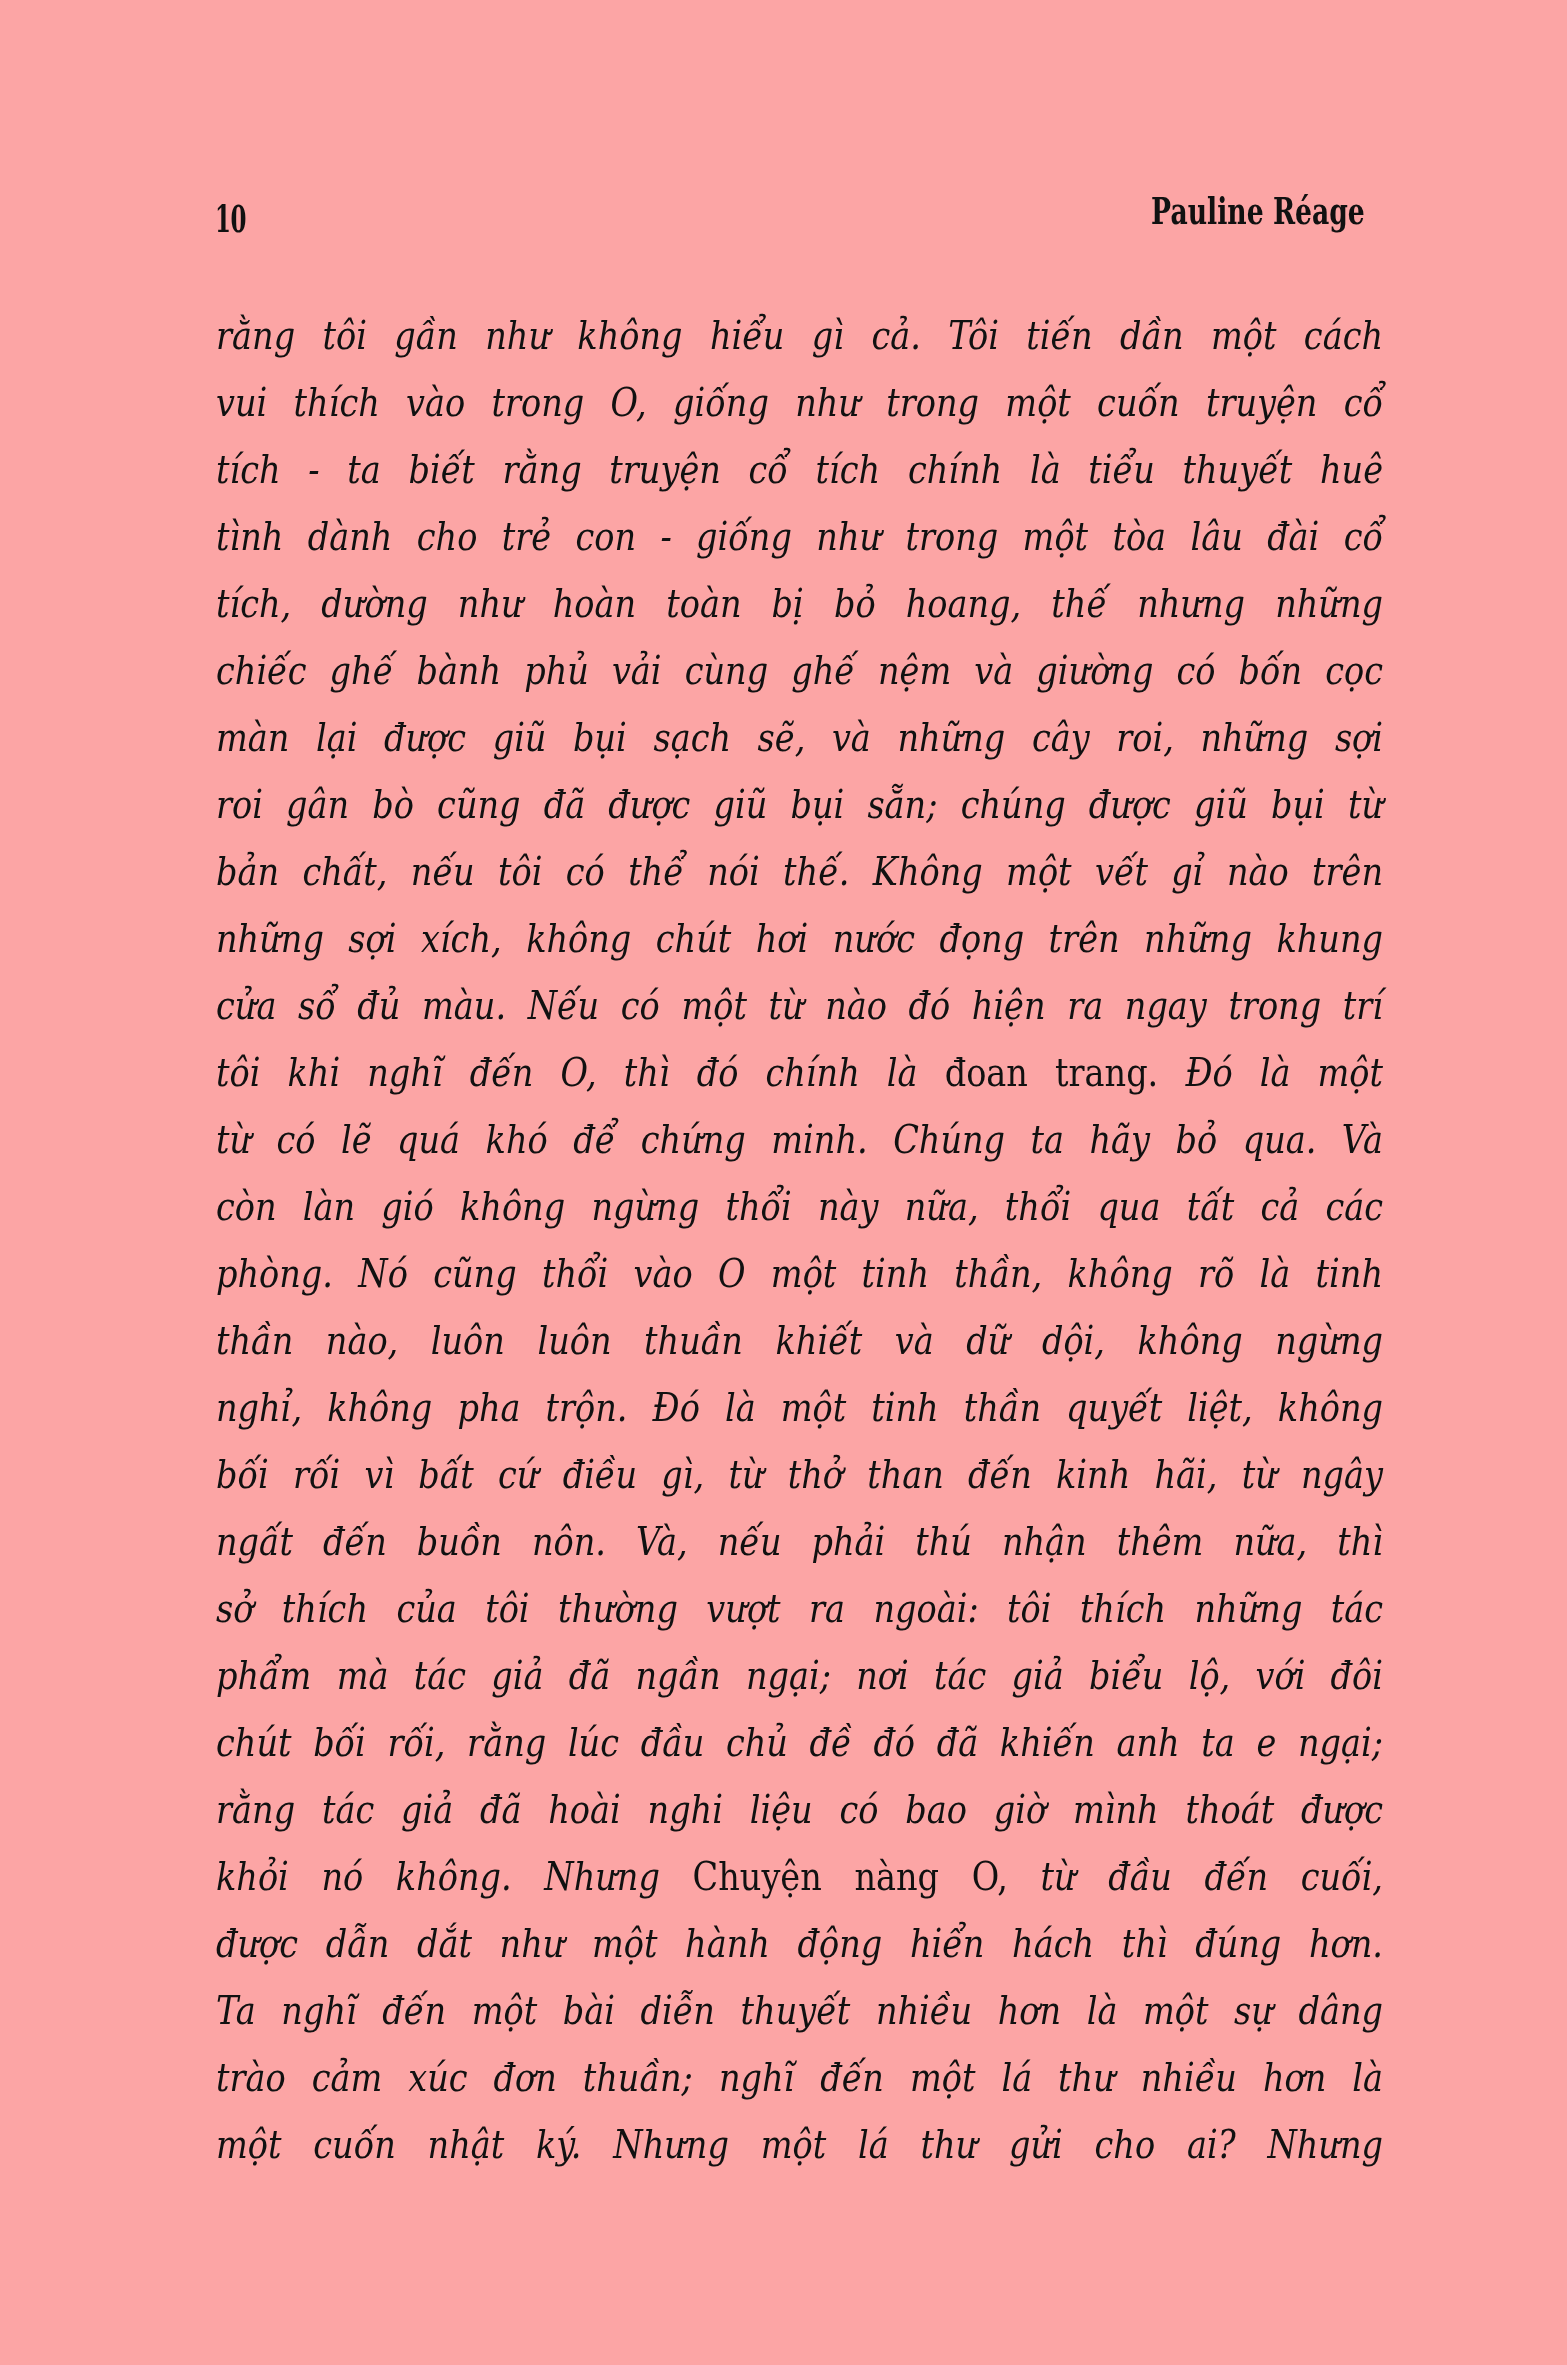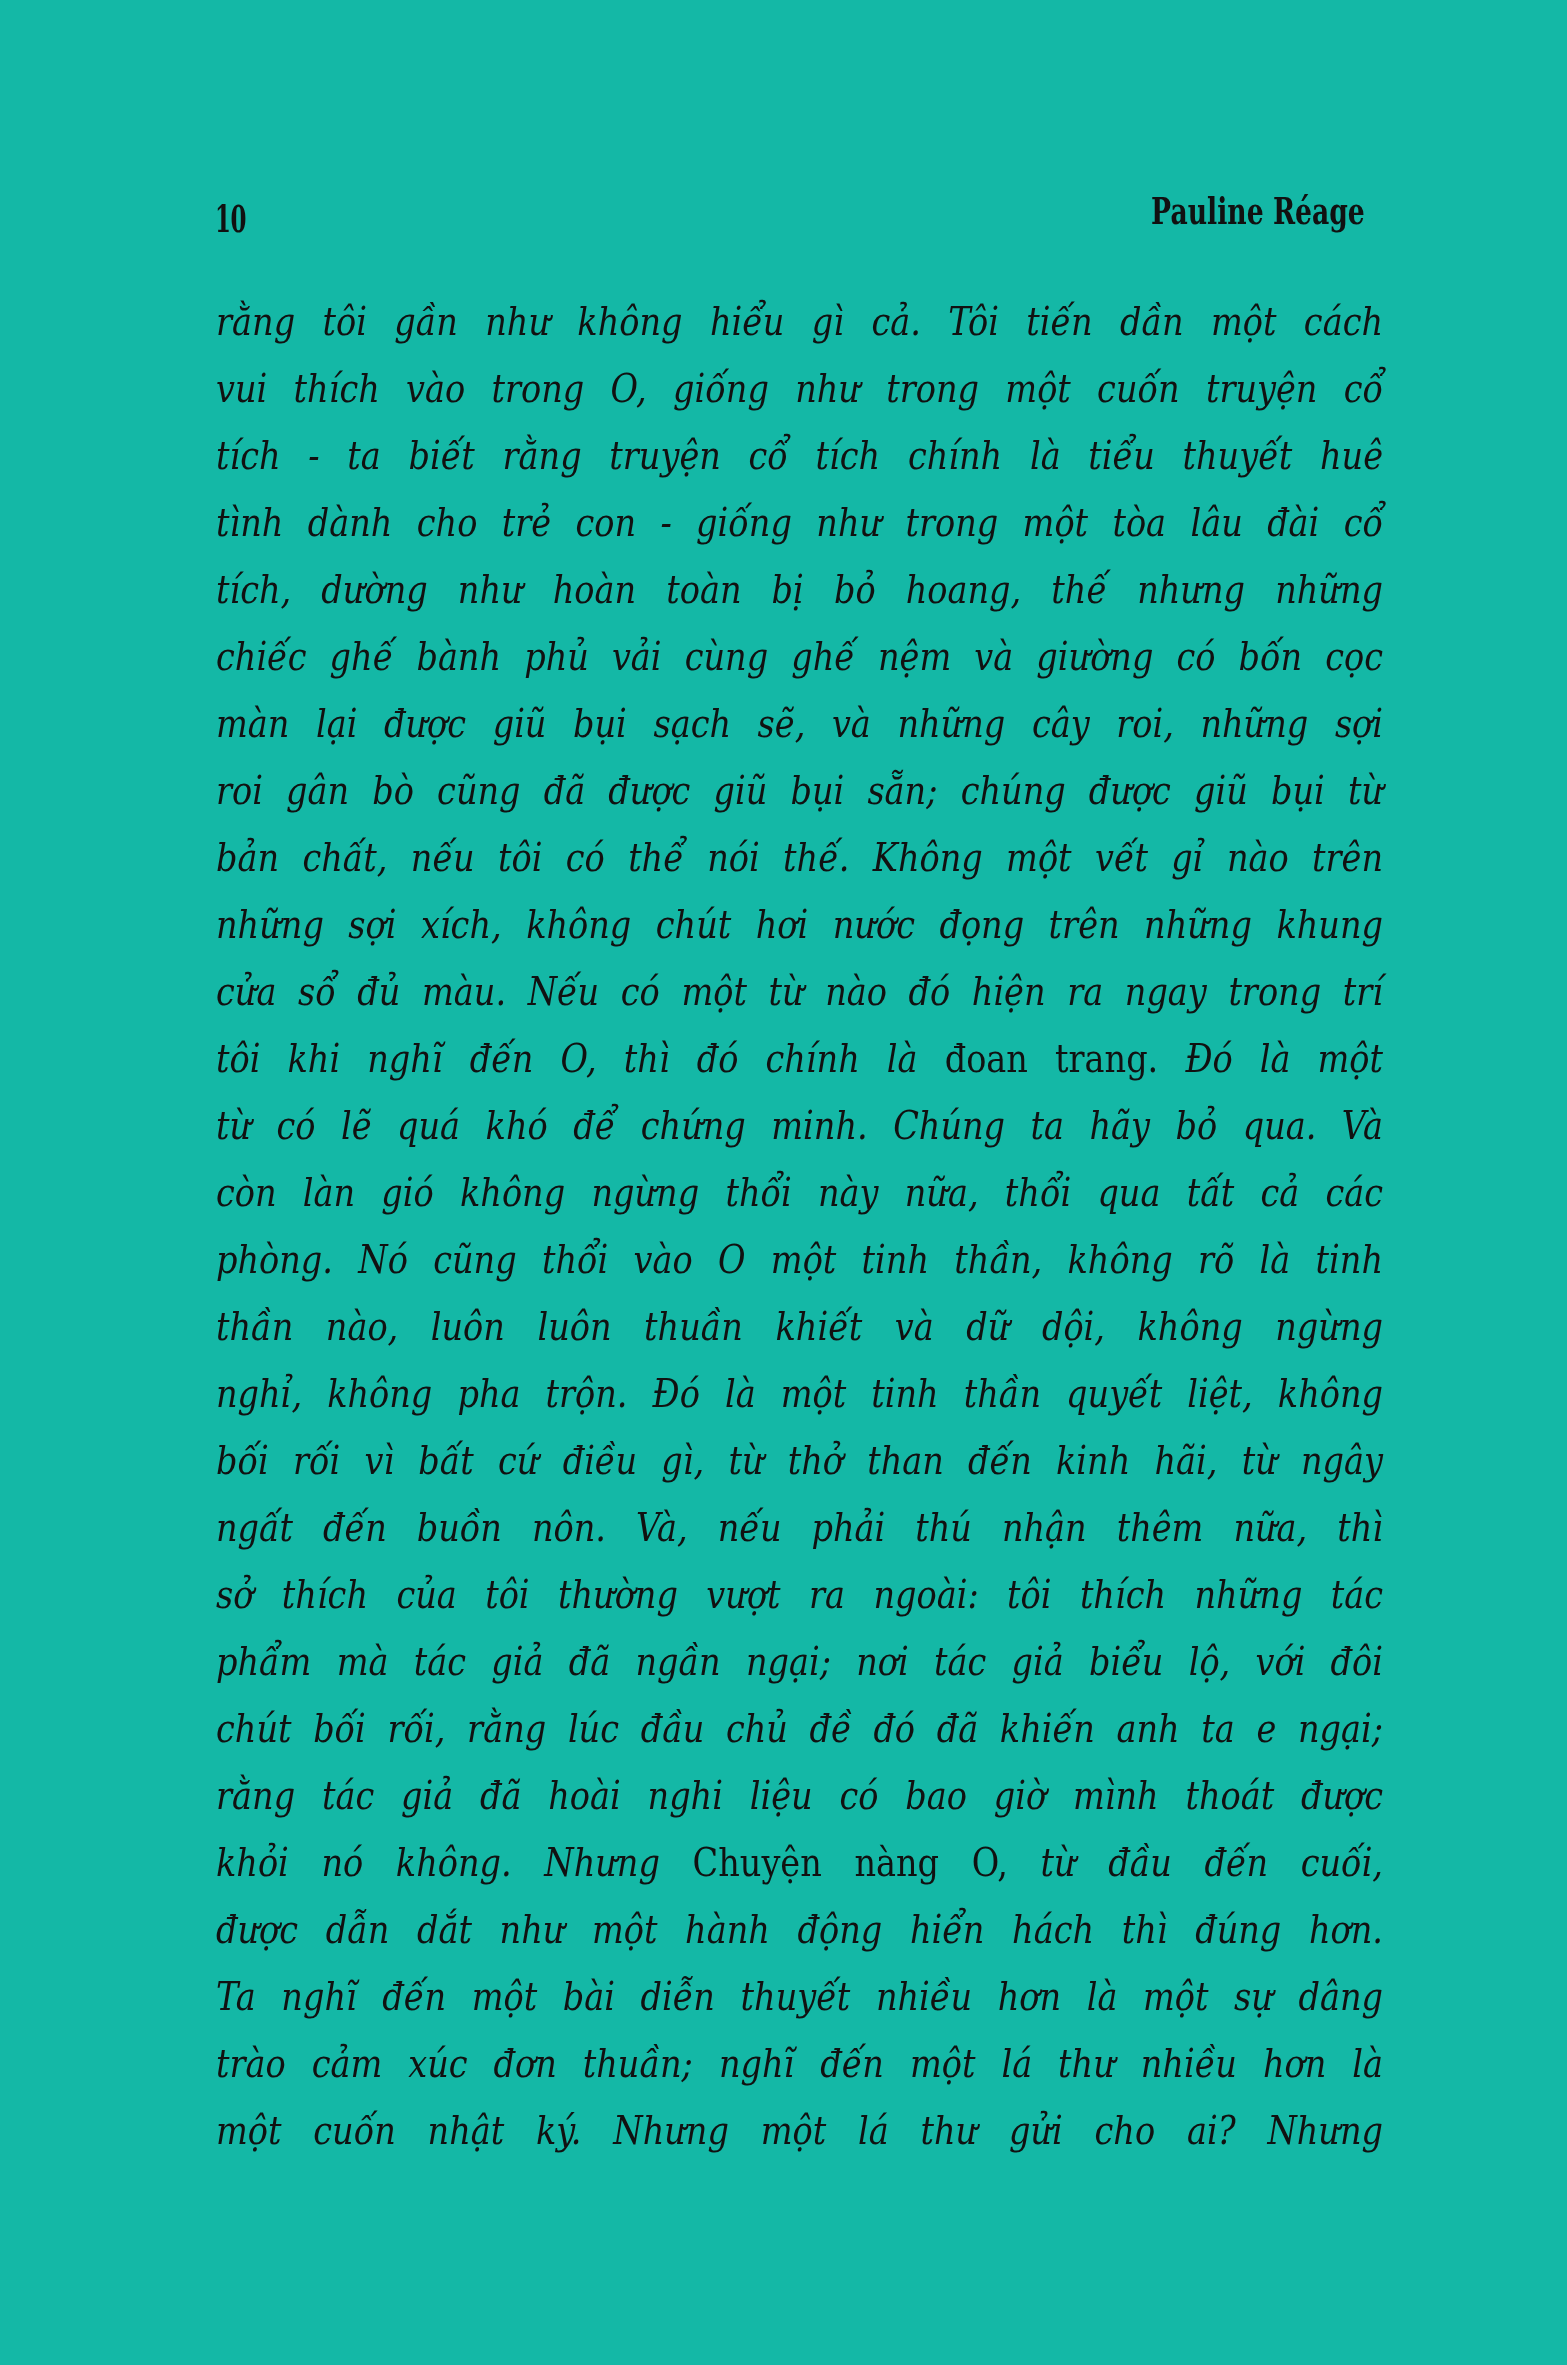--- a/index.html
+++ b/index.html
@@ -12,21 +12,21 @@
     height: 2366px;
     position: relative;
     overflow: hidden;
     color: #111111;
   }
   .page {
     position: absolute;
     left: 0; top: 0;
     width: 1568px;
     height: 2366px;
-    background: #14b8a6;
+    background: #fca5a5;
   }
   .running-head {
     position: absolute;
     left: 215px;
     top: 194px;
     width: 1150px;
     height: 60px;
   }
   .page-number {
     position: absolute;
@@ -46,21 +46,21 @@
     font-family: "DejaVu Serif", serif;
     font-size: 37px;
     font-weight: bold;
     transform: scaleX(0.72);
     transform-origin: right top;
     white-space: nowrap;
   }
   .body-text {
     position: absolute;
     left: 216px;
-    top: 288px;
+    top: 302px;
     width: 1167px;
   }
   .line {
     display: block;
     height: 67px;
     line-height: 67px;
     font-family: "DejaVu Serif", serif;
     font-style: italic;
     font-size: 39px;
     white-space: nowrap;

